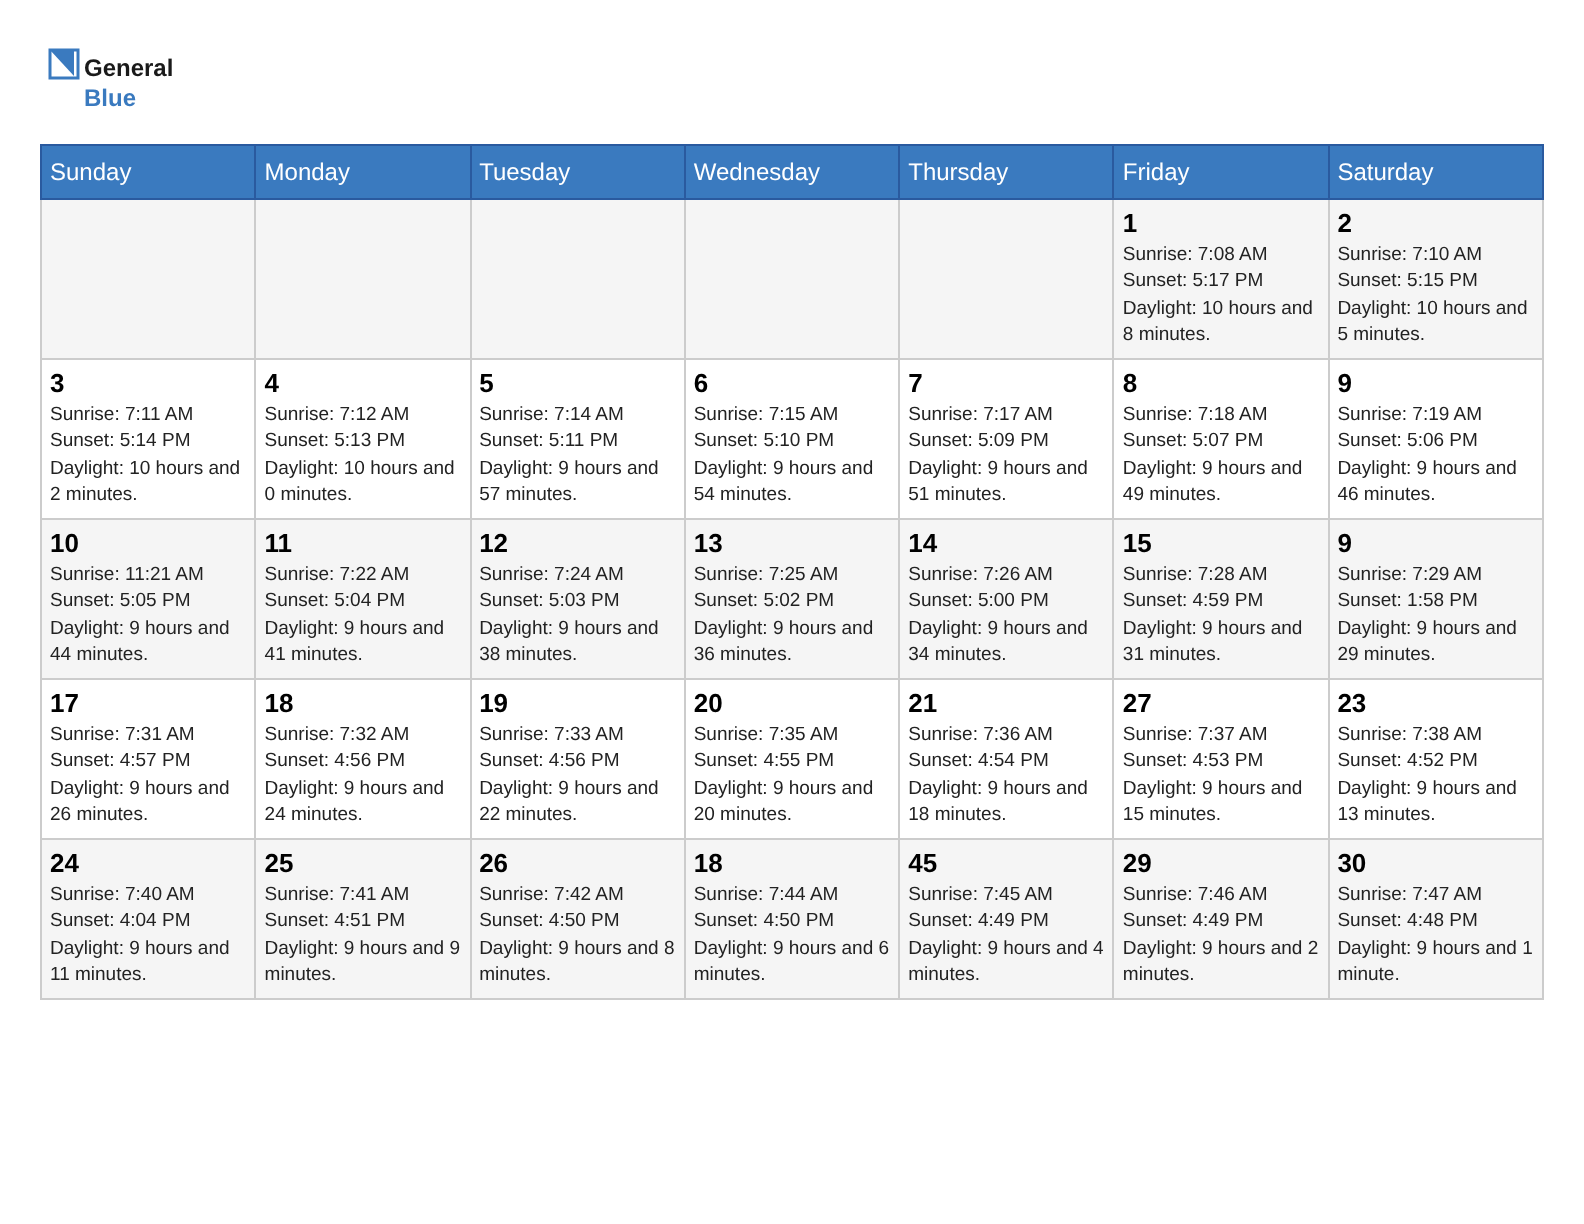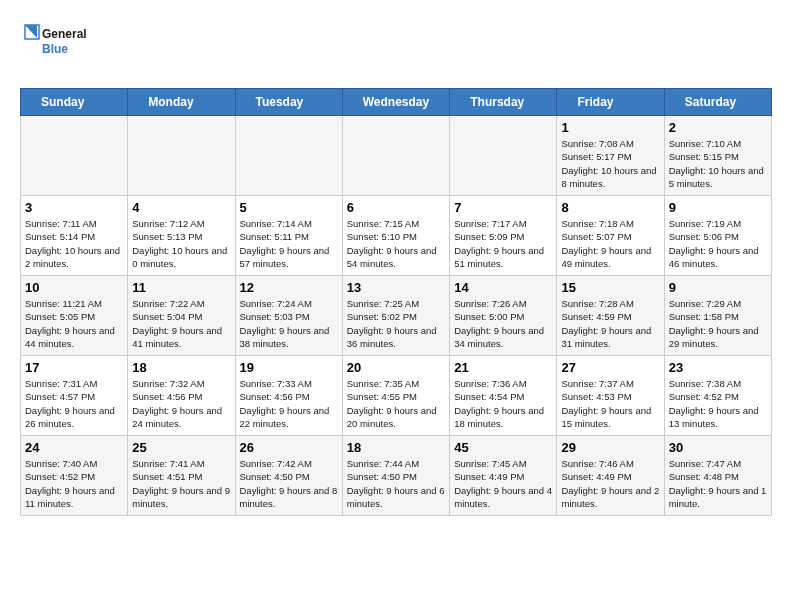--- a/index.html
+++ b/index.html
@@ -7,21 +7,21 @@
       font-family: Arial, sans-serif;
       background: #fff;
       width: 792px;
       min-height: 612px;
       padding: 20px;
     }
     .header-area {
       display: flex;
       justify-content: space-between;
       align-items: center;
-      margin-bottom: 28px;
+      margin-bottom: 12px;
     }
     .logo {
       display: flex;
       align-items: center;
       gap: 4px;
     }
     .title-area {
       text-align: right;
     }
     .month-title {
@@ -34,24 +34,24 @@
       color: #333;
     }
     table {
       width: 100%;
       border-collapse: collapse;
       font-size: 11px;
     }
     thead th {
       background-color: #3a7abf;
       color: #fff;
-      padding: 6px 20px;
+      padding: 6px 4px;
       text-align: left;
       font-size: 12px;
-      font-weight: bold;
+      font-weight: normal;
       border: 1px solid #2a5a9f;
     }
     tbody td {
       border: 1px solid #ccc;
       vertical-align: top;
       padding: 4px;
       min-height: 80px;
       height: 80px;
       width: calc(100%/7);
     }
@@ -279,21 +279,21 @@
           <div class="day-info">Sunrise: 7:38 AM
 Sunset: 4:52 PM
 Daylight: 9 hours
 and 13 minutes.</div>
         </td>
       </tr>
       <tr>
         <td>
           <span class="day-number">24</span>
           <div class="day-info">Sunrise: 7:40 AM
-Sunset: 4:52 PM
+Sunset: 4:04 PM
 Daylight: 9 hours
 and 11 minutes.</div>
         </td>
         <td>
           <span class="day-number">25</span>
           <div class="day-info">Sunrise: 7:41 AM
 Sunset: 4:51 PM
 Daylight: 9 hours
 and 9 minutes.</div>
         </td>

